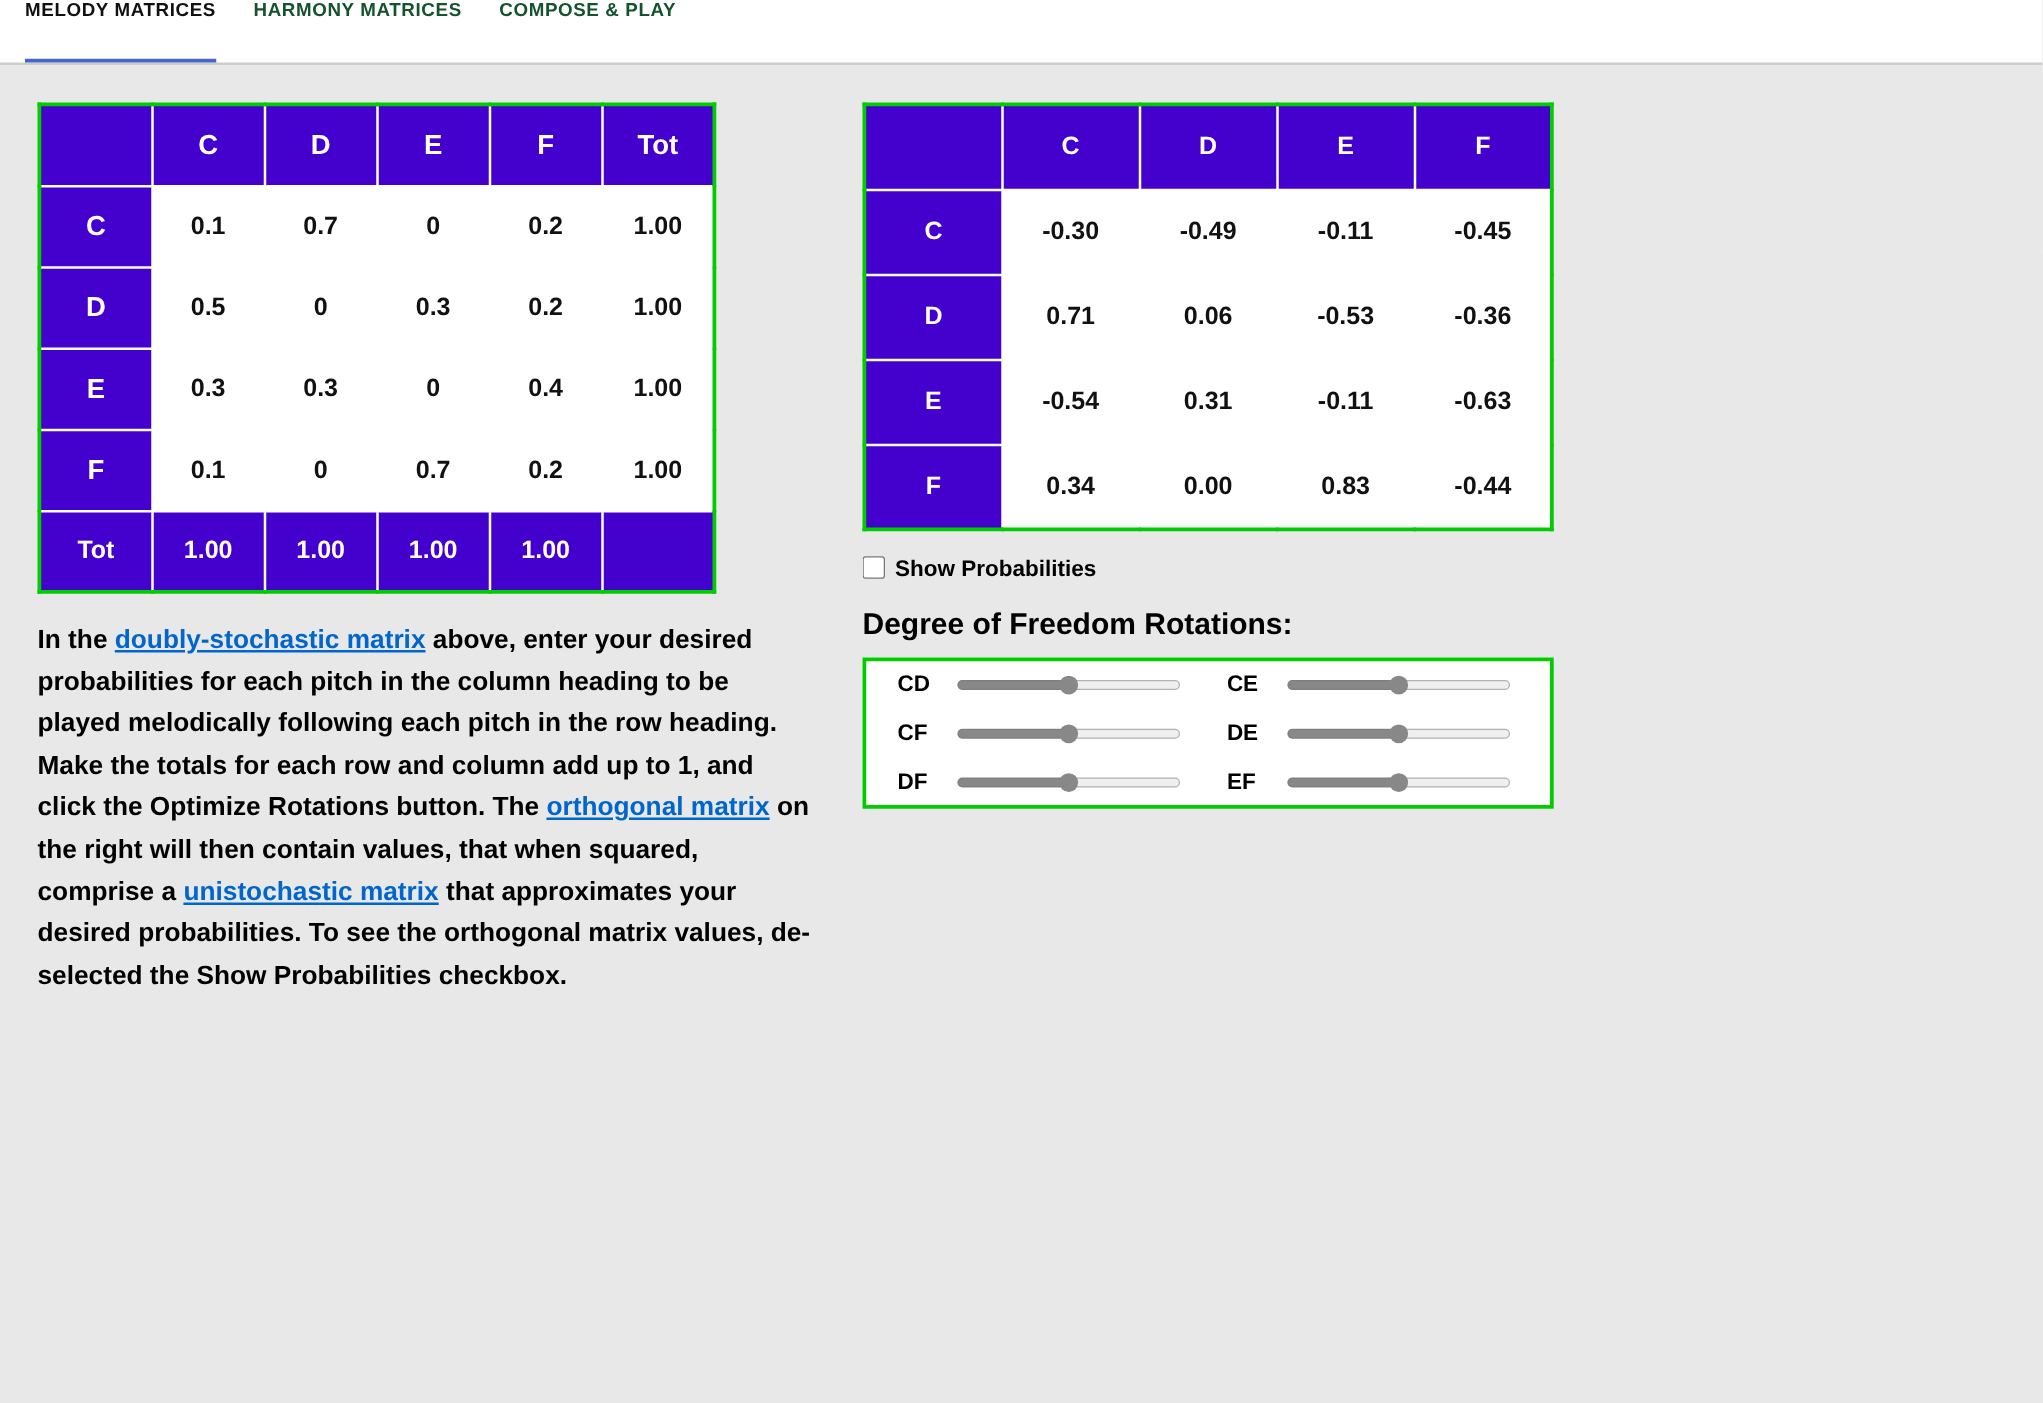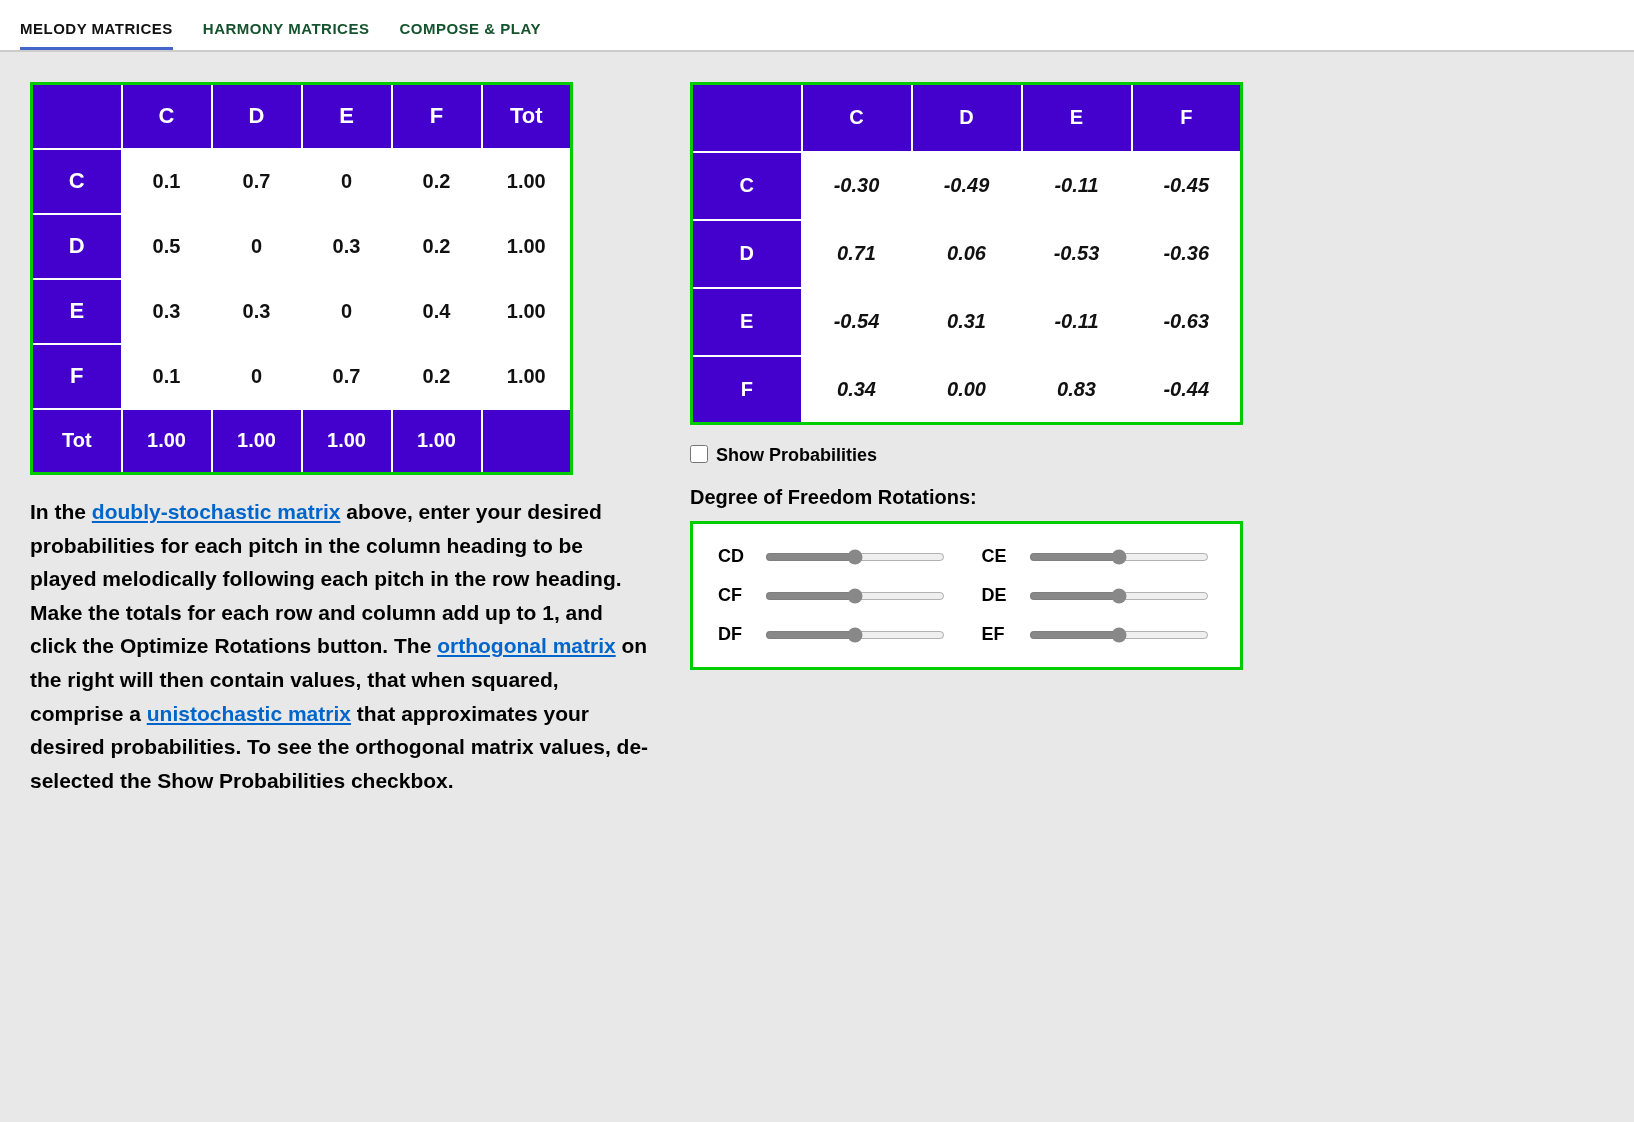--- a/index.html
+++ b/index.html
@@ -8,21 +8,20 @@
       background: #f0f0f0;
       padding: 0;
     }
 
     
     .nav-bar {
       background: white;
       border-bottom: 2px solid #ccc;
       padding: 0 20px;
       display: flex;
-      align-items: flex-end;
       gap: 30px;
       height: 52px;
     }
     .nav-item {
       font-size: 15px;
       font-weight: bold;
       color: #14532d;
       padding-bottom: 10px;
       cursor: pointer;
       letter-spacing: 0.5px;
@@ -111,21 +110,20 @@
       background: #4400cc;
       color: white;
     }
     .ortho-table .row-header {
       background: #4400cc;
       color: white;
     }
     .ortho-table .data-cell {
       background: white;
       color: #111;
-      font-style: italic;
     }
     .corner-cell {
       background: #4400cc !important;
       width: 75px !important;
     }
 
     
     .controls-row {
       display: flex;
       align-items: center;
@@ -166,28 +164,28 @@
     .description a {
       color: #0066cc;
       text-decoration: underline;
     }
 
     
     .dof-section {
       margin-top: 0;
     }
     .dof-title {
-      font-size: 20px;
+      font-size: 24px;
       font-weight: bold;
       margin-bottom: 12px;
     }
     .dof-box {
       border: 3px solid #00cc00;
       background: white;
-      padding: 22px 25px;
+      padding: 8px 25px;
       display: grid;
       grid-template-columns: 1fr 1fr;
       gap: 18px 30px;
     }
     .slider-row {
       display: flex;
       align-items: center;
       gap: 12px;
     }
     .slider-label {

